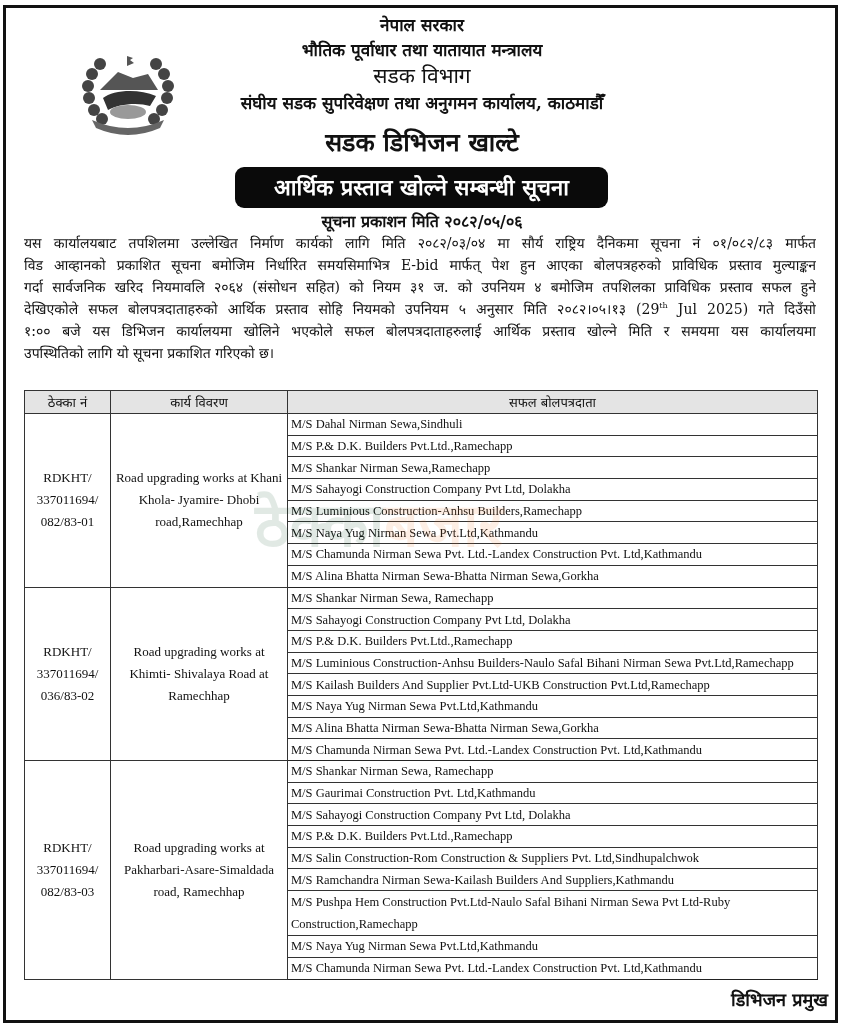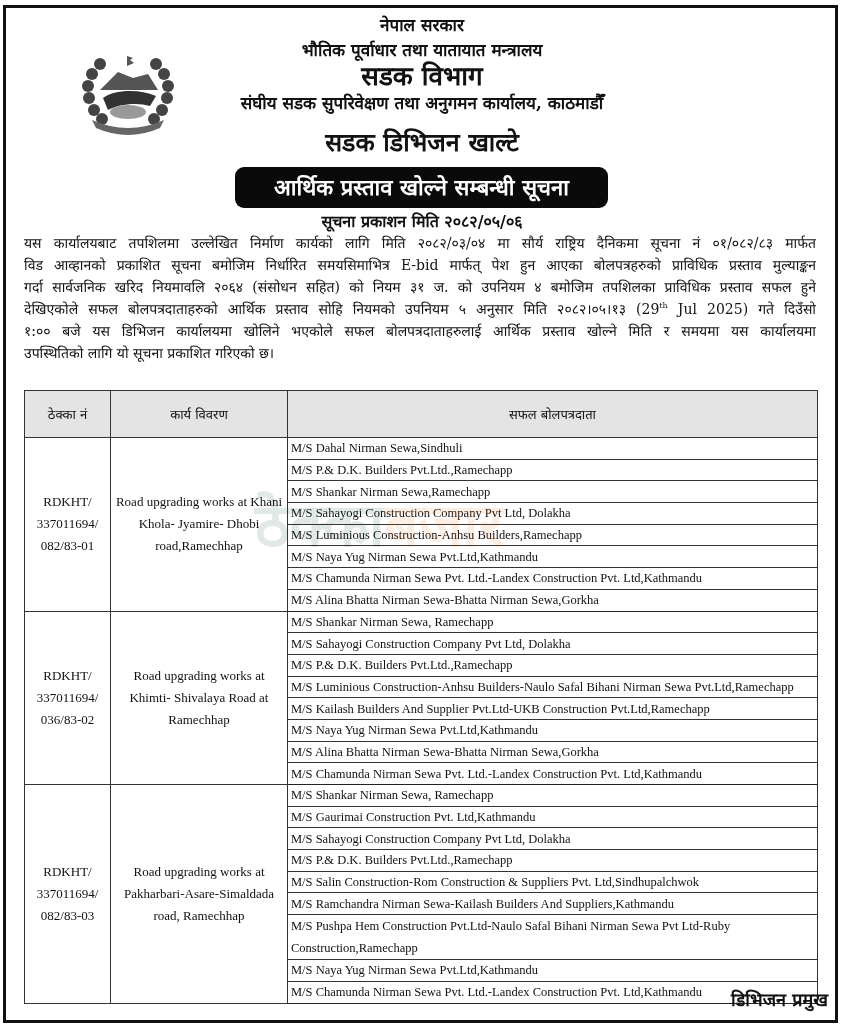--- a/index.html
+++ b/index.html
@@ -3,37 +3,37 @@
 <meta charset="utf-8">
 <style>
   html, body { margin: 0; padding: 0; background: #ffffff; }
   body { width: 844px; height: 1028px; position: relative; overflow: hidden;
          font-family: "DejaVu Serif", "Liberation Serif", serif; color: #111; }
   .frame { position: absolute; left: 3px; top: 5px; width: 829px; height: 1012px;
            border: 3px solid #111; box-sizing: content-box; }
   .center { position: absolute; left: 0; width: 844px; text-align: center; white-space: nowrap; }
   .h1 { top: 13px; font-size: 17px; font-weight: bold; line-height: 24px; }
   .h2 { top: 38px; font-size: 17px; font-weight: bold; line-height: 24px; }
-  .h3 { top: 62px; font-size: 26px; font-weight: bold; line-height: 28px; }
+  .h3 { top: 62px; font-size: 21px; font-weight: normal; line-height: 28px; }
   .h4 { top: 90px; font-size: 17px; font-weight: bold; line-height: 26px; }
   .h5 { top: 126px; font-size: 25px; font-weight: bold; line-height: 34px; }
   .title-box { position: absolute; left: 235px; top: 167px; width: 373px; height: 41px;
                background: #0a0a0a; color: #fff; text-align: center; font-size: 22px;
                font-weight: bold; line-height: 41px; white-space: nowrap; overflow: hidden; border-radius: 9px; }
   .pubdate { top: 211px; font-size: 16px; font-weight: bold; line-height: 22px; }
   .emblem { position: absolute; left: 78px; top: 50px; width: 100px; height: 90px; }
   .para { position: absolute; left: 24px; width: 792px; font-size: 14px; }
   .para .line { position: absolute; left: 0; width: 792px; height: 22px; line-height: 22px;
                 white-space: nowrap; text-align: justify; text-align-last: justify; overflow: hidden; }
   .para .line.last { text-align-last: left; }
   sup { font-size: 8px; line-height: 0; }
   table.bid { position: absolute; left: 24px; top: 390px; width: 793px; border-collapse: collapse;
               font-family: "Liberation Serif", "DejaVu Serif", serif; table-layout: fixed; }
   table.bid th { background: #e4e4e4; border: 1px solid #333; font-weight: normal;
-                 font-family: "DejaVu Serif", serif; font-size: 13px; height: 22px; padding: 12px; }
+                 font-family: "DejaVu Serif", serif; font-size: 13px; height: 22px; padding: 0; }
   table.bid td { border: 1px solid #333; font-size: 12.5px; padding: 0 0 0 3px; height: 20.7px;
                  line-height: 20px; white-space: nowrap; overflow: hidden; }
   table.bid td.wrap { white-space: normal; line-height: 22px; }
   table.bid td.contract, table.bid td.work { text-align: center; white-space: normal;
                  vertical-align: middle; font-size: 13px; line-height: 22px; padding: 0 2px; }
   table.bid tr.group-end td { border-bottom: 1.5px solid #222; }
   .watermark { position: absolute; left: 255px; top: 480px; width: 360px; height: 90px;
                pointer-events: none; font-family: "DejaVu Sans", sans-serif; font-weight: bold;
                font-size: 60px; line-height: 90px; white-space: nowrap; opacity: 0.12; }
   .wm-a { color: #14532d; text-align: right; }

